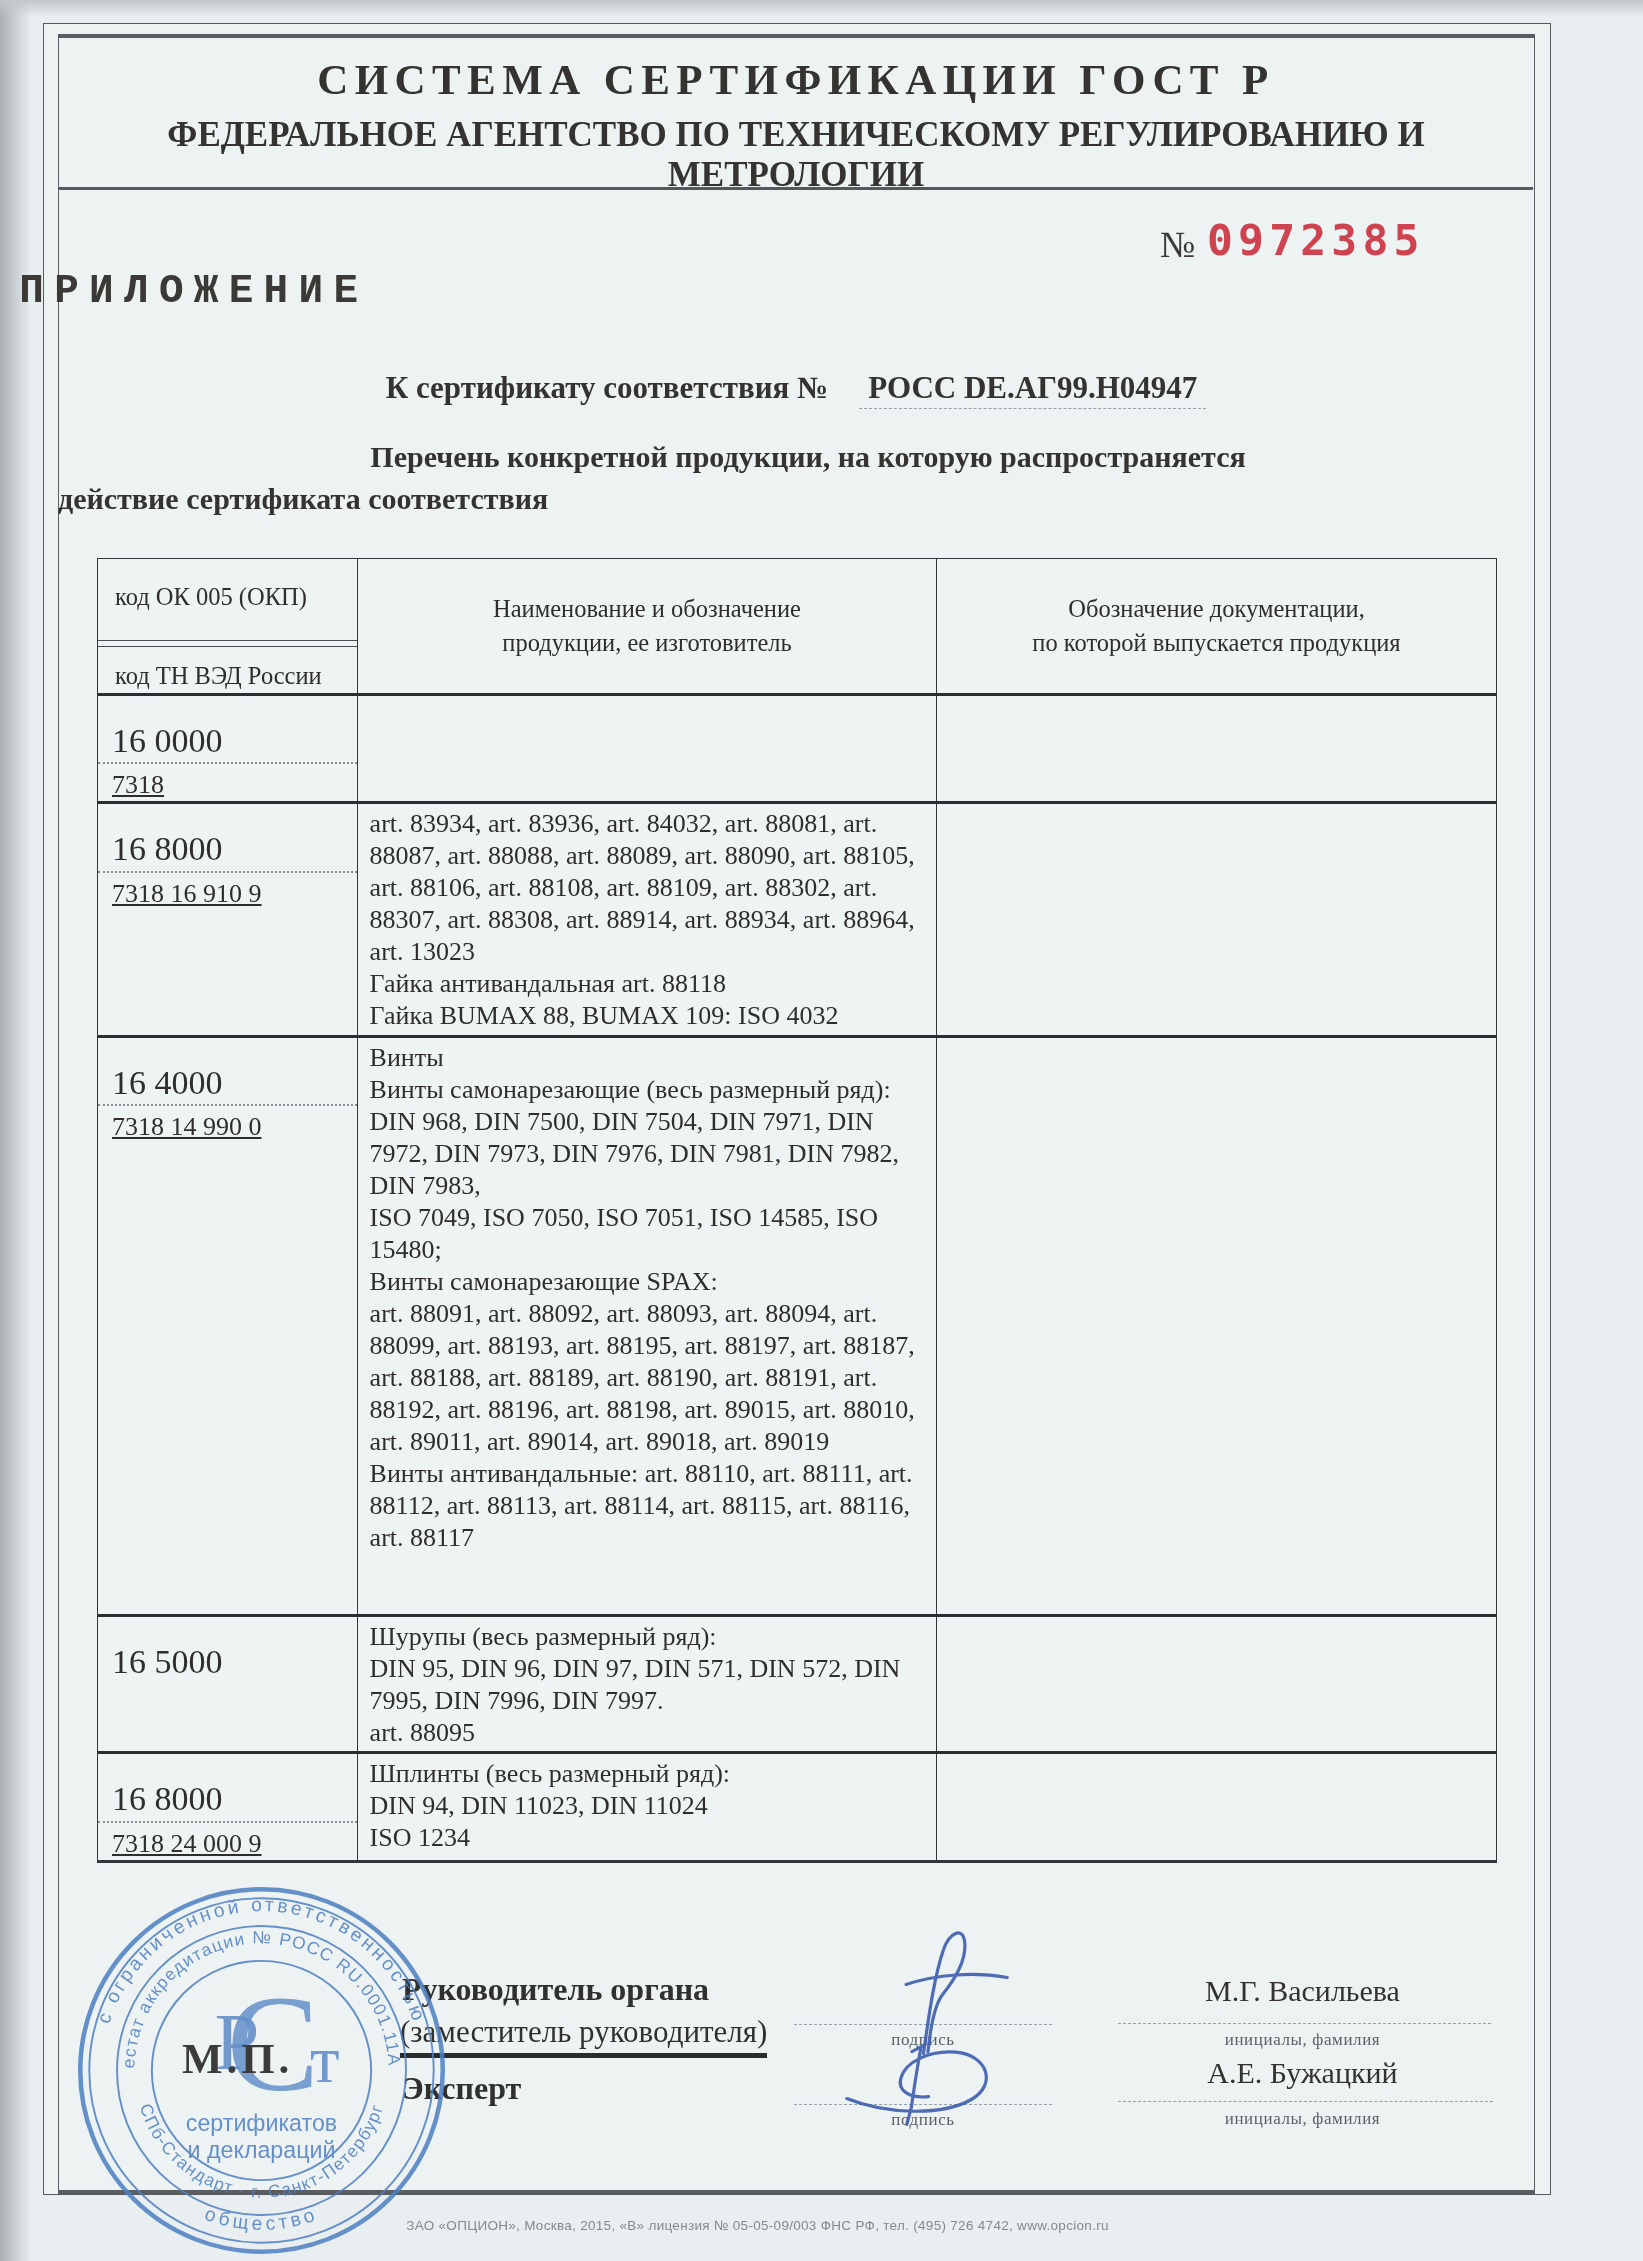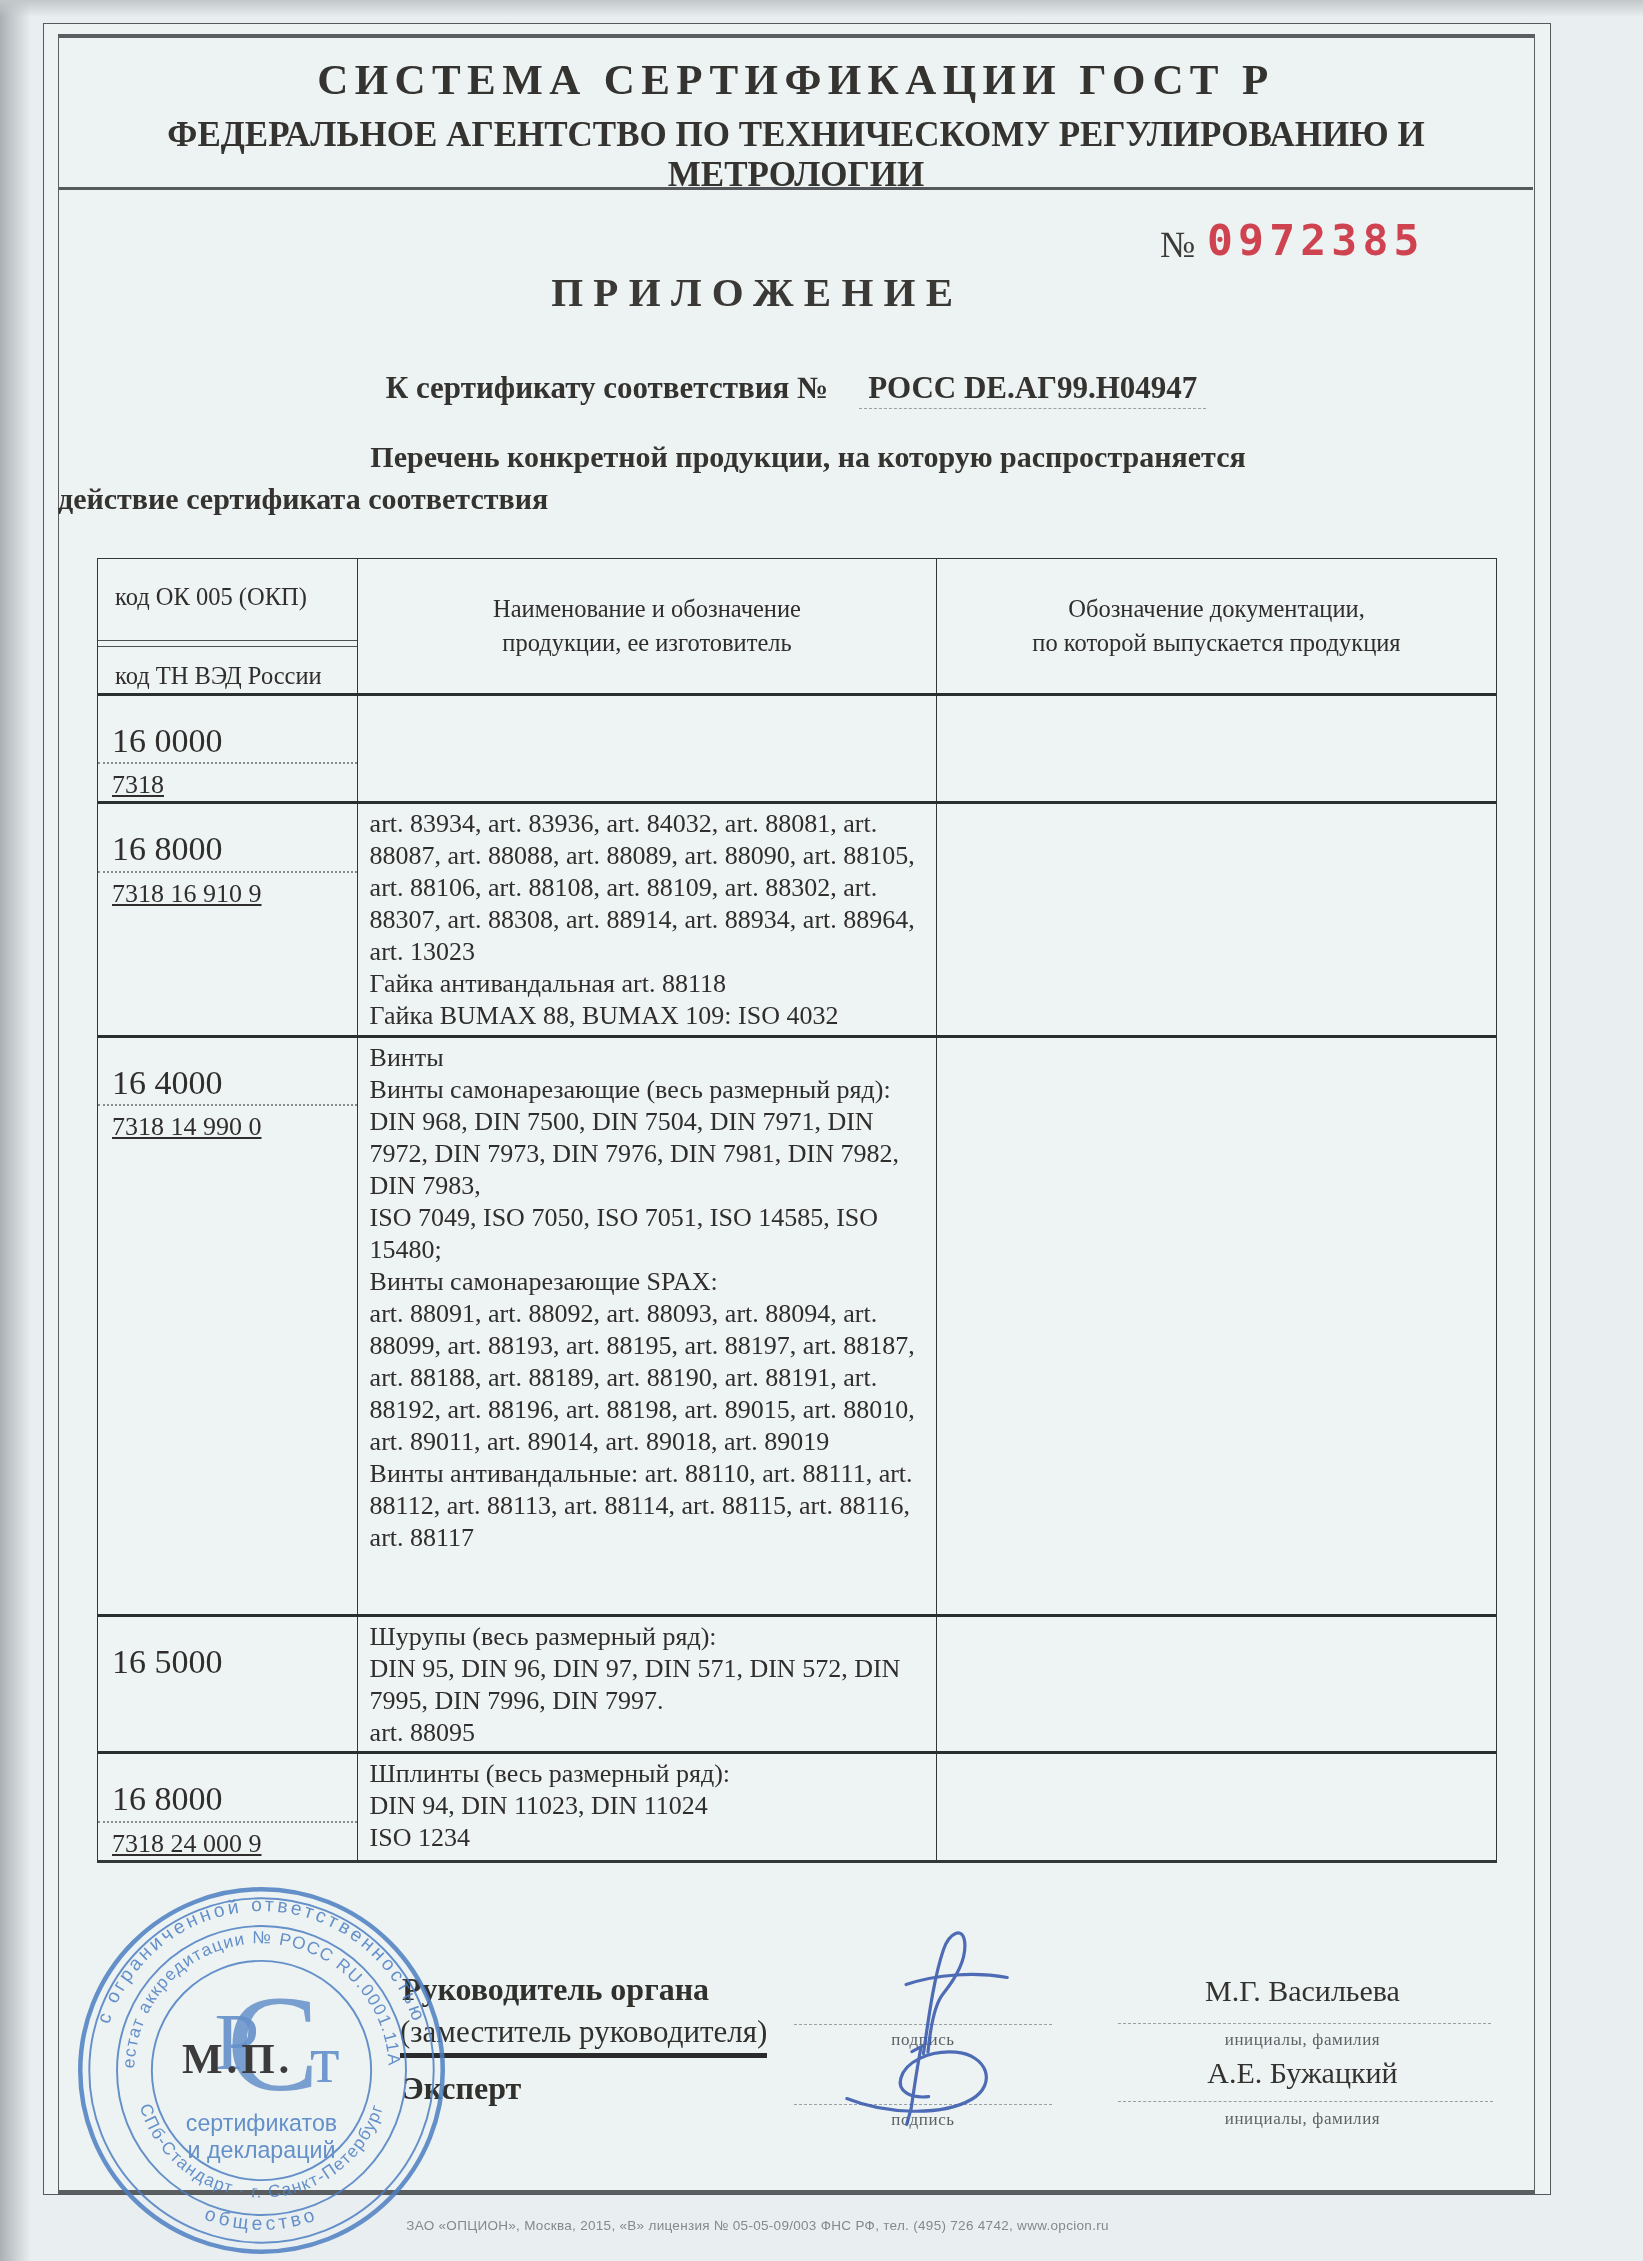--- a/index.html
+++ b/index.html
@@ -27,22 +27,22 @@
   .hline1{position:absolute;left:58px;top:55px;width:1476px;text-align:center;
     font-size:43px;font-weight:bold;letter-spacing:6.4px;color:#34332f;}
   .hline2{position:absolute;left:58px;top:115px;width:1476px;text-align:center;
     font-size:35px;font-weight:bold;letter-spacing:0px;color:#34332f;}
   
   .num-sign{position:absolute;left:1160px;top:223px;font-size:37px;color:#3c3b38;}
   .num-value{position:absolute;left:1207px;top:215px;
     font-family:"DejaVu Sans Mono",monospace;font-size:43px;font-weight:600;
     color:#cf4350;letter-spacing:5.2px;}
   
-  .title-appendix{position:absolute;left:19.3px;top:268px;width:1476px;text-align:center;
-    font-size:41px;font-weight:bold;letter-spacing:10.3px;color:#3a3935;}
+  .title-appendix{position:absolute;left:19.3px;top:268px;width:1476px;
+    font-size:41px;font-weight:bold;letter-spacing:10.3px;color:#3a3935;font-family:Liberation Mono, monospace;}
   .cert-line{position:absolute;left:58px;top:370px;width:1476px;text-align:center;
     font-size:31px;font-weight:bold;color:#343330;}
   .cert-number{border-bottom:1.3px dashed #97a0a5;padding:0 9px 2.6px 9px;}
   .subtitle1{position:absolute;left:58px;top:440px;width:1476px;text-align:center;
     font-size:30px;font-weight:bold;color:#343330;padding-left:12px;}
   .subtitle2{position:absolute;left:58px;top:482px;width:1476px;text-align:left;
     font-size:30px;font-weight:bold;color:#343330;}
   
   .doc-table{position:absolute;left:97px;top:558px;width:1400px;
     border:1.9px solid #33373a;border-bottom-width:3.9px;box-sizing:border-box;

